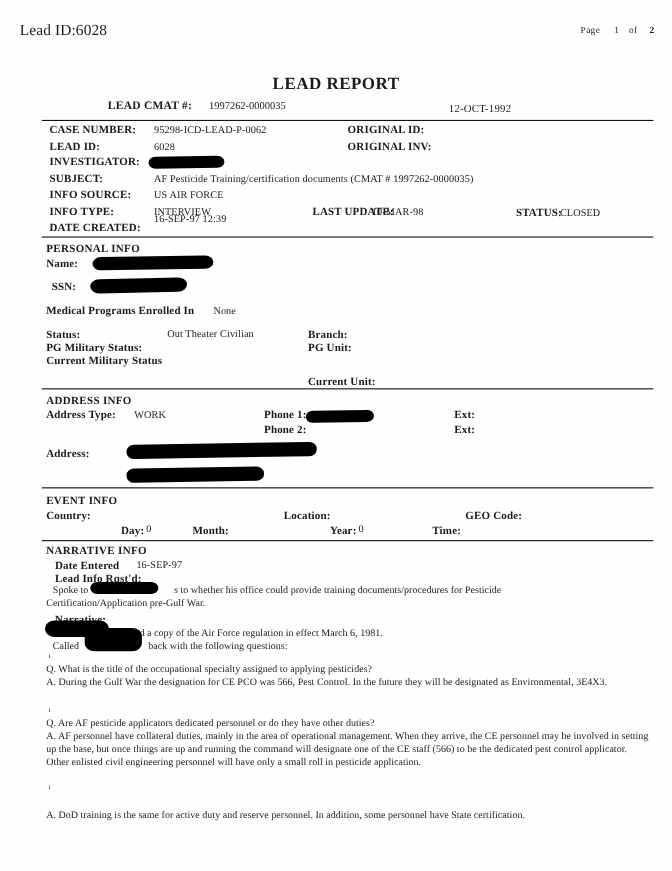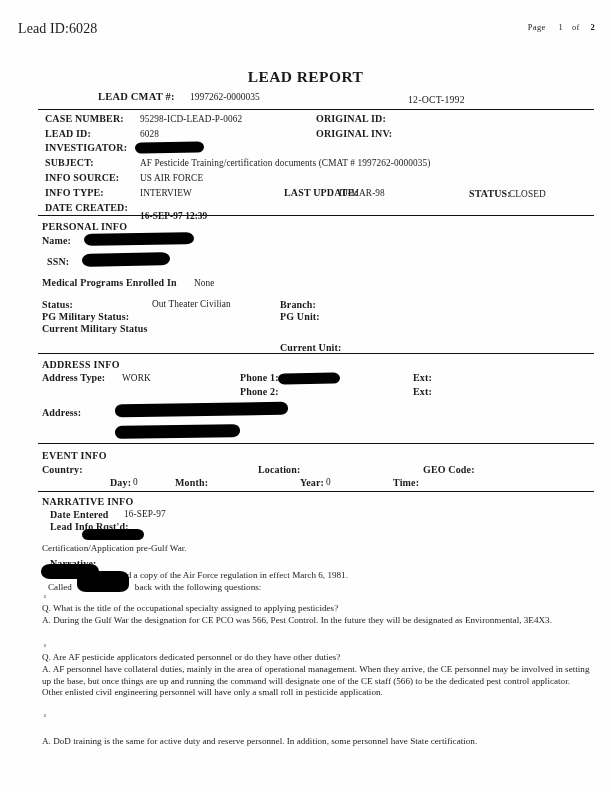--- a/index.html
+++ b/index.html
@@ -151,21 +151,21 @@
   <div class="abs fld-value" style="left:140px; top:173px;">US AIR FORCE</div>
 
   <div class="abs fld-label" style="left:45px; top:187px;">INFO TYPE:</div>
   <div class="abs fld-value" style="left:140px; top:188px;">INTERVIEW</div>
   <div class="abs fld-label" style="left:284px; top:187px;">LAST UPDATE:</div>
   <div class="abs fld-value" style="left:338px; top:188px;">10-MAR-98</div>
   <div class="abs fld-label" style="left:469px; top:188px;">STATUS:</div>
   <div class="abs fld-value" style="left:509px; top:189px;">CLOSED</div>
 
   <div class="abs fld-label" style="left:45px; top:202px;">DATE CREATED:</div>
-  <div class="abs fld-value" style="left:140px; top:211px;font-weight:bold;">16-SEP-97 12:39</div>
+  <div class="abs fld-value" style="left:140px; top:195px;">16-SEP-97 12:39</div>
 
   <div class="abs rule" style="top:215px;"></div>
 
   <div class="abs sect-head" style="left:42px; top:221px;">PERSONAL INFO</div>
 
   <div class="abs fld-label" style="left:42px; top:235px;">Name:</div>
   <div class="abs redact r2 skew" style="left:84px; top:233px; width:110px; height:12px;"></div>
 
   <div class="abs fld-label" style="left:47px; top:256px;">SSN:</div>
   <div class="abs redact r2 skew2" style="left:82px; top:253px; width:88px; height:13px;"></div>
@@ -219,20 +219,23 @@
 
   <div class="abs rule" style="top:491px;"></div>
 
   <div class="abs sect-head" style="left:42px; top:496px;">NARRATIVE INFO</div>
 
   <div class="abs fld-label" style="left:50px; top:509px;">Date Entered</div>
   <div class="abs fld-value" style="left:124px; top:509px;">16-SEP-97</div>
 
   <div class="abs fld-label" style="left:50px; top:521px;">Lead Info Rqst'd:</div>
 
+  <div class="abs narr" style="left:48px; top:531px; width:545px;">
+    <span>Spoke to</span><span style="display:inline-block;width:78px"></span><span>s to whether his office could provide training documents/procedures for Pesticide</span>
+  </div>
   <div class="abs redact" style="left:82px; top:529px; width:62px; height:11px;"></div>
 
   <div class="abs narr" style="left:42px; top:543px;">Certification/Application pre-Gulf War.</div>
 
   <div class="abs fld-label" style="left:50px; top:558px;">Narrative:</div>
 
   <div class="abs narr" style="left:48px; top:570px; width:545px;">
     <span style="display:inline-block;width:63px"></span><span>faxed a copy of the Air Force regulation in effect March 6, 1981.</span>
   </div>
   <div class="abs redact r2" style="left:41px; top:564px; width:58px; height:15px;"></div>

